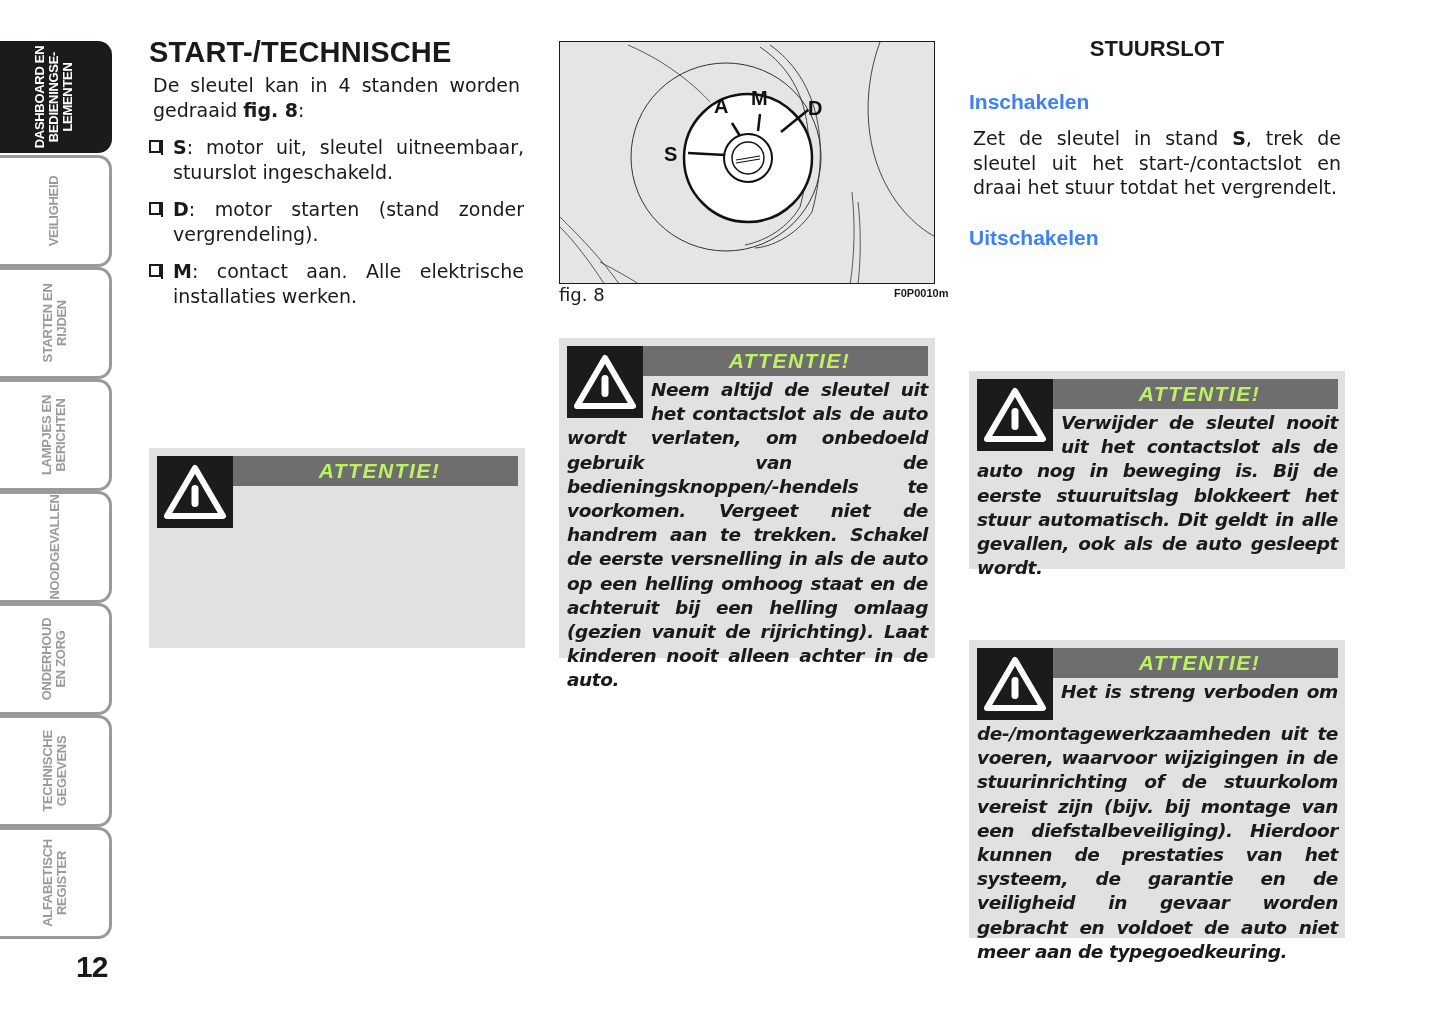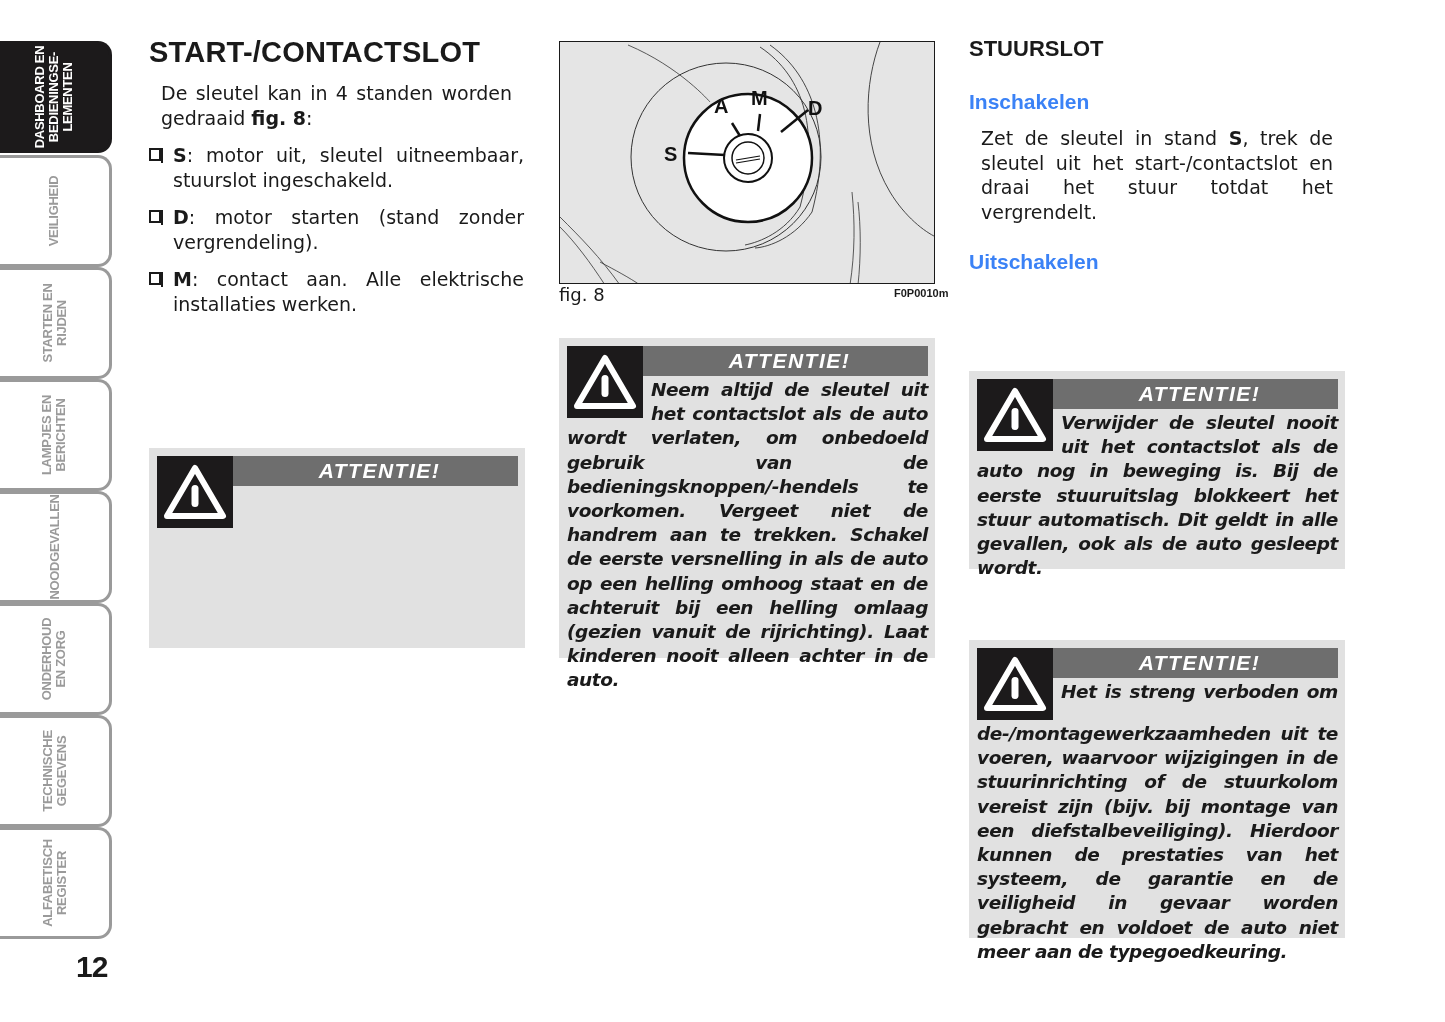--- a/index.html
+++ b/index.html
@@ -17,51 +17,51 @@
                line-height:14px; color:#9a9a9a; transform-origin:center;
                letter-spacing:-0.3px; }
   .tab.active .tab-label { color:#ffffff; }
   .page-num { position:absolute; left:76px; top:950px; font-family:"Liberation Sans", sans-serif;
               font-weight:bold; font-size:30px; color:#1a1a1a; letter-spacing:-1px; }
 
   
   .col1 { position:absolute; left:149px; top:36px; width:375px; }
   h1 { margin:0; font-family:"Liberation Sans", sans-serif; font-weight:bold; font-size:29px;
        letter-spacing:0.2px; color:#1a1a1a; }
-  p.body { margin:12px; font-size:19px; line-height:24.5px; text-align:justify; color:#1a1a1a; }
+  p.body { margin:4px; font-size:19px; line-height:24.5px; text-align:justify; color:#1a1a1a; }
   .intro { margin-top:22px; }
   .bullet { position:relative; padding-left:24px; margin-top:13px; font-size:19px;
             line-height:24.5px; text-align:justify; }
   .bullet .box { position:absolute; left:0; top:5px; width:12px; height:13px;
                  border:2px solid #1a1a1a; box-sizing:border-box; }
   .bullet .box::after { content:""; position:absolute; right:-4px; top:-2px; width:2px; height:15px;
                         background:#1a1a1a; }
   b { font-weight:bold; }
 
   
   .warn { position:absolute; background:#e1e1e1; box-sizing:border-box; padding:8px 7px 12px 8px; }
   .warn-icon { float:left; width:76px; height:72px; background:#1c1a1b; margin-right:8px;
                margin-bottom:2px; display:flex; align-items:center; justify-content:center; }
-  .warn-title { background:#6e6e6e; color:#ffffff; font-style:italic; font-weight:bold;
+  .warn-title { background:#6e6e6e; color:#bef264; font-style:italic; font-weight:bold;
                 font-size:21px; text-align:center; height:30px; line-height:30px;
                 letter-spacing:1.5px; font-family:"Liberation Sans", sans-serif; }
   .warn-text { font-style:italic; font-weight:bold; font-size:18.5px; line-height:24.2px;
                text-align:justify; color:#1a1a1a; margin-top:2px;
                font-family:"DejaVu Sans", sans-serif; letter-spacing:-0.4px; }
 
   
   .figure { position:absolute; left:559px; top:41px; width:376px; height:243px;
             border:1.5px solid #1a1a1a; box-sizing:border-box; background:#e5e5e5; overflow:hidden; }
   .fig-caption { position:absolute; left:559px; top:284px; font-size:18px; color:#1a1a1a; }
   .fig-code { position:absolute; left:878px; top:287px; font-family:"Liberation Sans", sans-serif;
               font-weight:bold; font-size:11px; color:#1a1a1a;padding-left:16px; }
 
   
   .col3 { position:absolute; left:969px; top:36px; width:376px; }
-  h2 { margin:0; font-family:"Liberation Sans", sans-serif; font-weight:bold; font-size:22px; color:#1a1a1a; }
+  h2 { margin:0; font-family:"Liberation Sans", sans-serif; font-weight:bold; font-size:22px; color:#1a1a1a;text-align:center; }
   h3 { margin:0; font-family:"Liberation Sans", sans-serif; font-weight:bold; font-size:21px; color:#3b82f6; }
 </style>
 </head>
 <body>
 
 <nav class="tabs">
   <div class="tab active" style="top:0px;">
     <span class="tab-label">DASHBOARD EN
 BEDIENINGSE-
 LEMENTEN</span>
@@ -89,21 +89,21 @@
 GEGEVENS</span>
   </div>
   <div class="tab" style="top:786px;">
     <span class="tab-label">ALFABETISCH
 REGISTER</span>
   </div>
 </nav>
 <div class="page-num">12</div>
 
 <section class="col1">
-  <h1>START-/CONTACTSLOT</h1>
+  <h1>START-/TECHNISCHE</h1>
   <p class="body intro"><span>De sleutel kan in 4 standen worden gedraaid </span><b>fig. 8</b><span>:</span></p>
 
   <div class="bullet">
     <span class="box"></span>
     <b>S</b><span>: motor uit, sleutel uitneembaar, stuurslot ingeschakeld.</span>
   </div>
   <div class="bullet">
     <span class="box"></span>
     <b>D</b><span>: motor starten (stand zonder vergrendeling).</span>
   </div>

